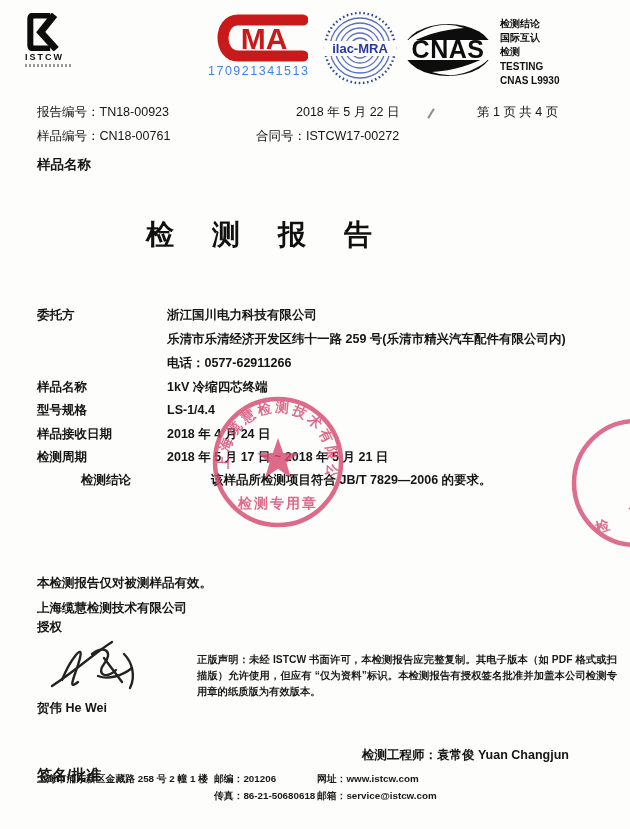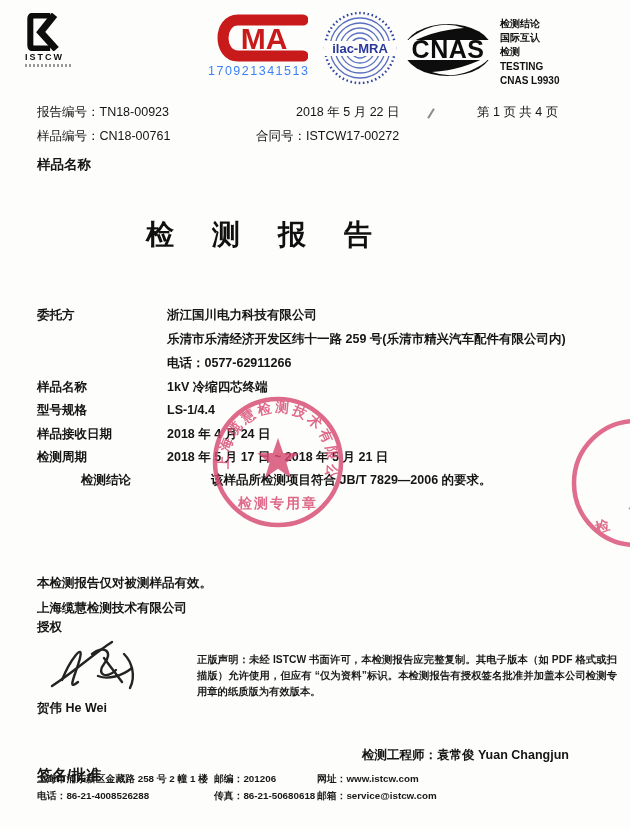--- a/index.html
+++ b/index.html
@@ -169,21 +169,20 @@
 
   <div class="abs approver">贺伟  He Wei</div>
   <div class="abs role">签名/批准</div>
 
   <div class="abs engineer">
     <span>检测工程师：</span><span>袁常俊 Yuan Changjun</span>
   </div>
 
   <div class="abs foot fc1">
     <div>上海市浦东新区金藏路 258 号 2 幢 1 楼</div>
-    <div>电话：86-21-4008526288</div>
   </div>
   <div class="abs foot fc2">
     <div>邮编：201206</div>
     <div>传真：86-21-50680618</div>
   </div>
   <div class="abs foot fc3">
     <div>网址：www.istcw.com</div>
     <div>邮箱：service@istcw.com</div>
   </div>
 

